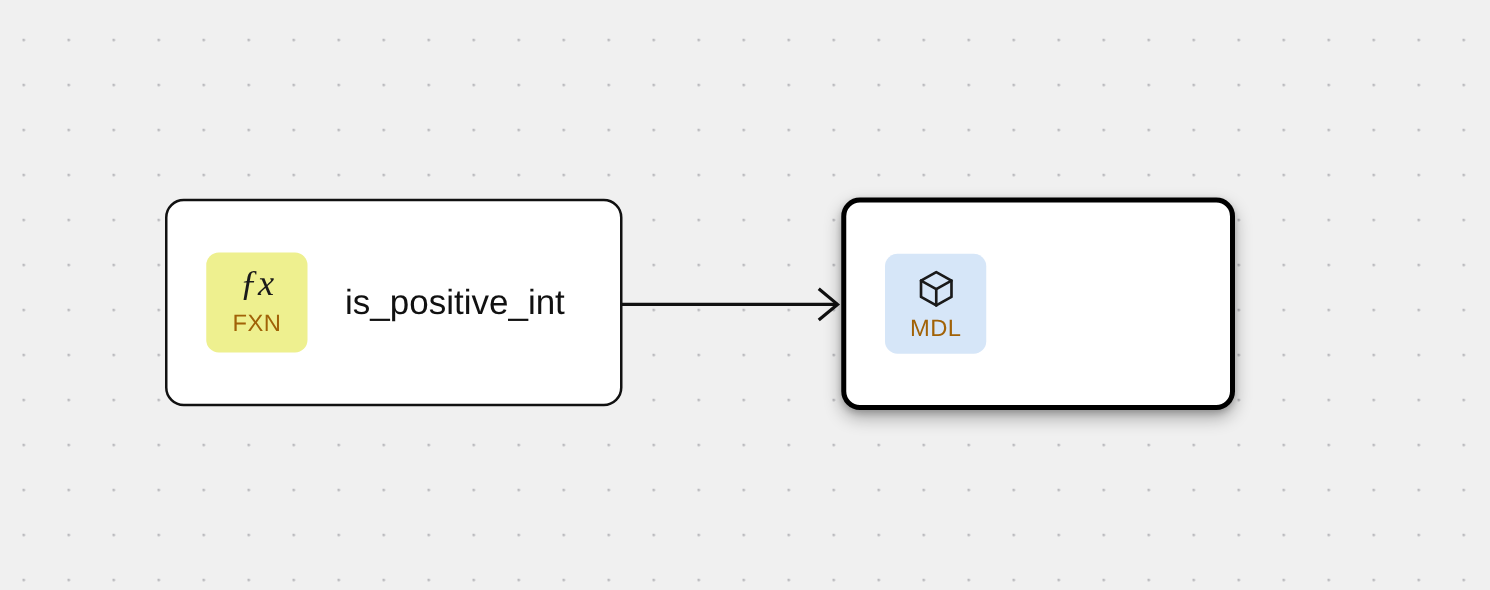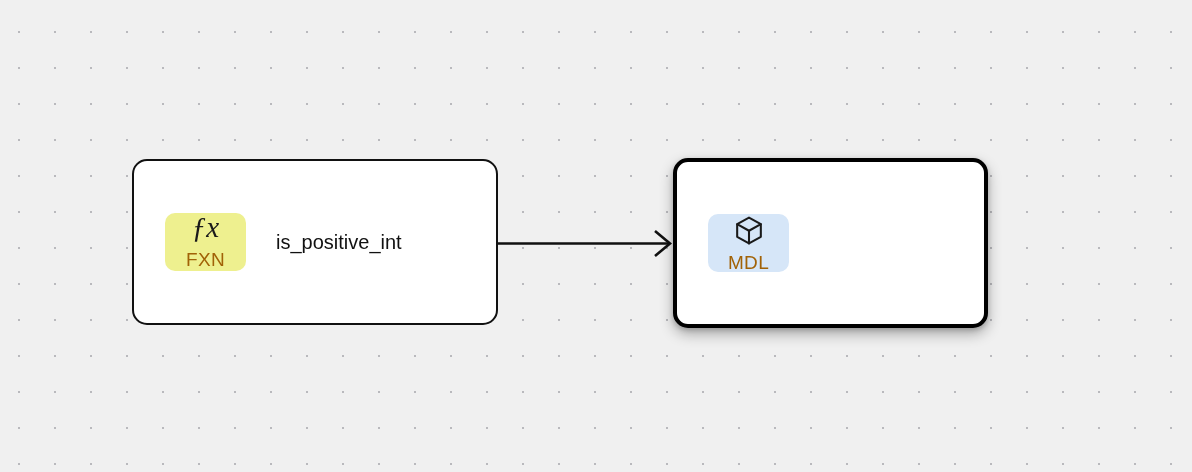--- a/index.html
+++ b/index.html
@@ -63,21 +63,21 @@
     left: 673px;
     top: 158px;
     width: 315px;
     height: 170px;
   }
 
   
   .badge {
     box-sizing: border-box;
     width: 81px;
-    height: 58px;
+    height: 80px;
     border-radius: 10px;
     display: flex;
     flex-direction: column;
     align-items: center;
     justify-content: center;
     flex: 0 0 auto;
   }
   .badge-glyph {
     display: block;
     line-height: 1;
@@ -107,21 +107,21 @@
     background: #eef08f;
     margin-left: 31px;
   }
   #badge-mdl {
     background: #d6e6f8;
     margin-left: 31px;
   }
 
   
   .node-title {
-    font-size: 20px;
+    font-size: 28px;
     color: #111111;
     white-space: nowrap;
     line-height: 1;
   }
   #title-fxn {
     margin-left: 30px;
   }
   #title-mdl {
     margin-left: 30px;
   }

